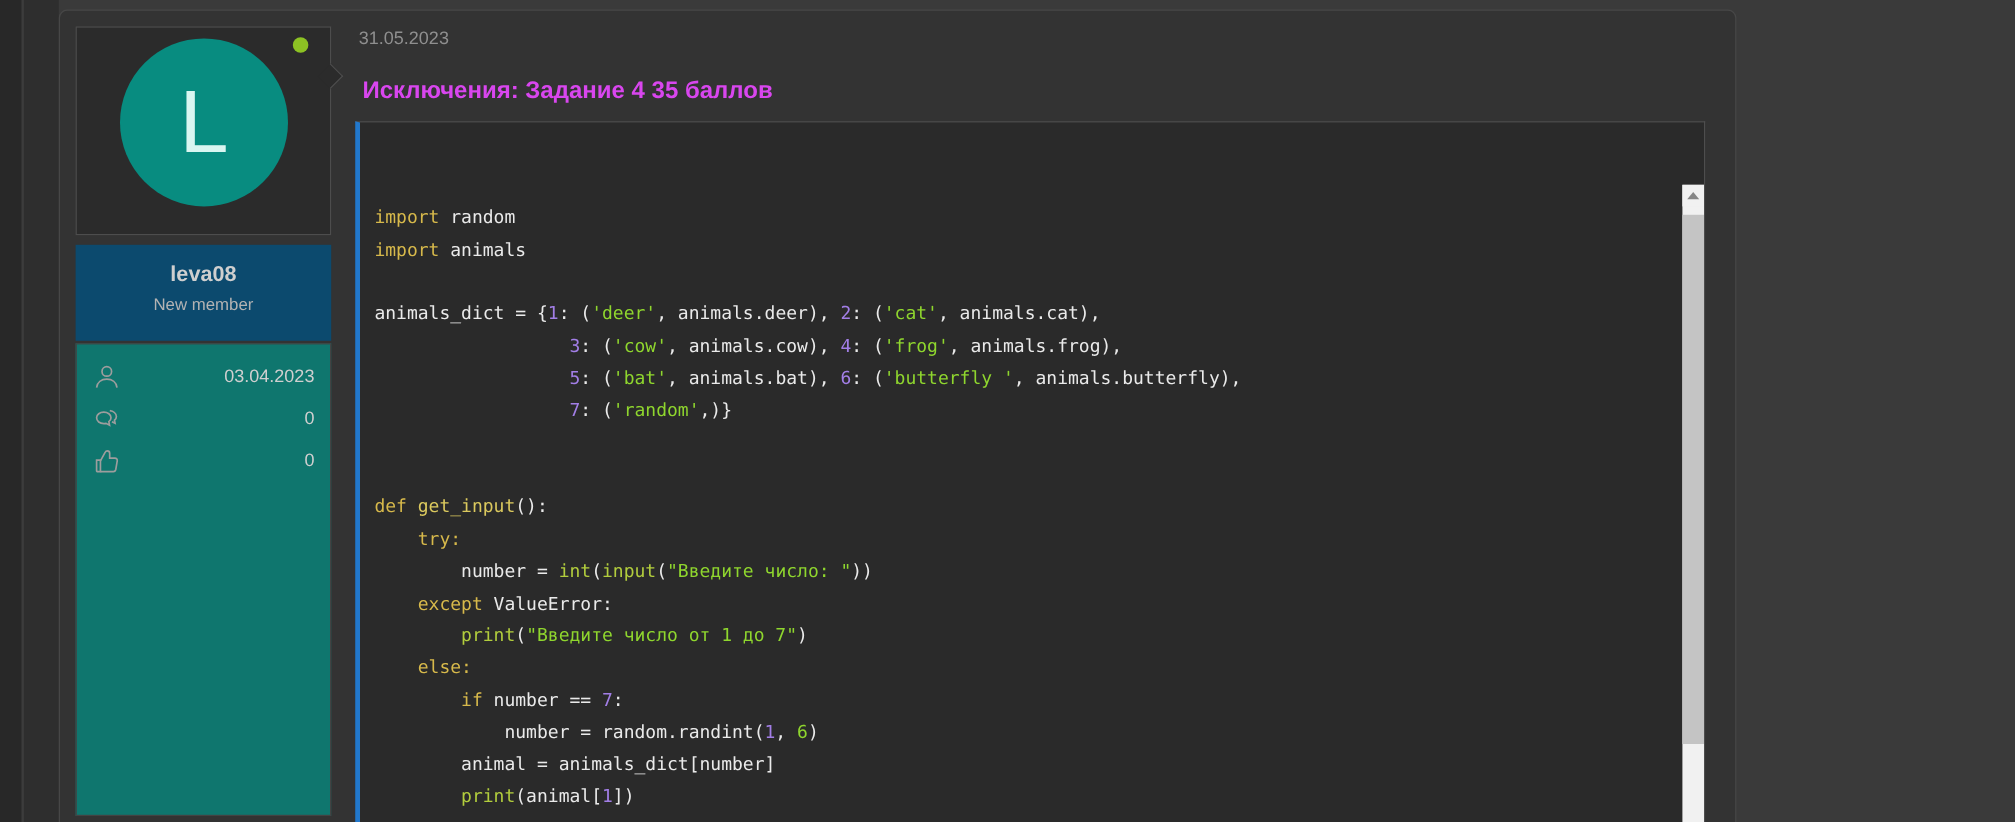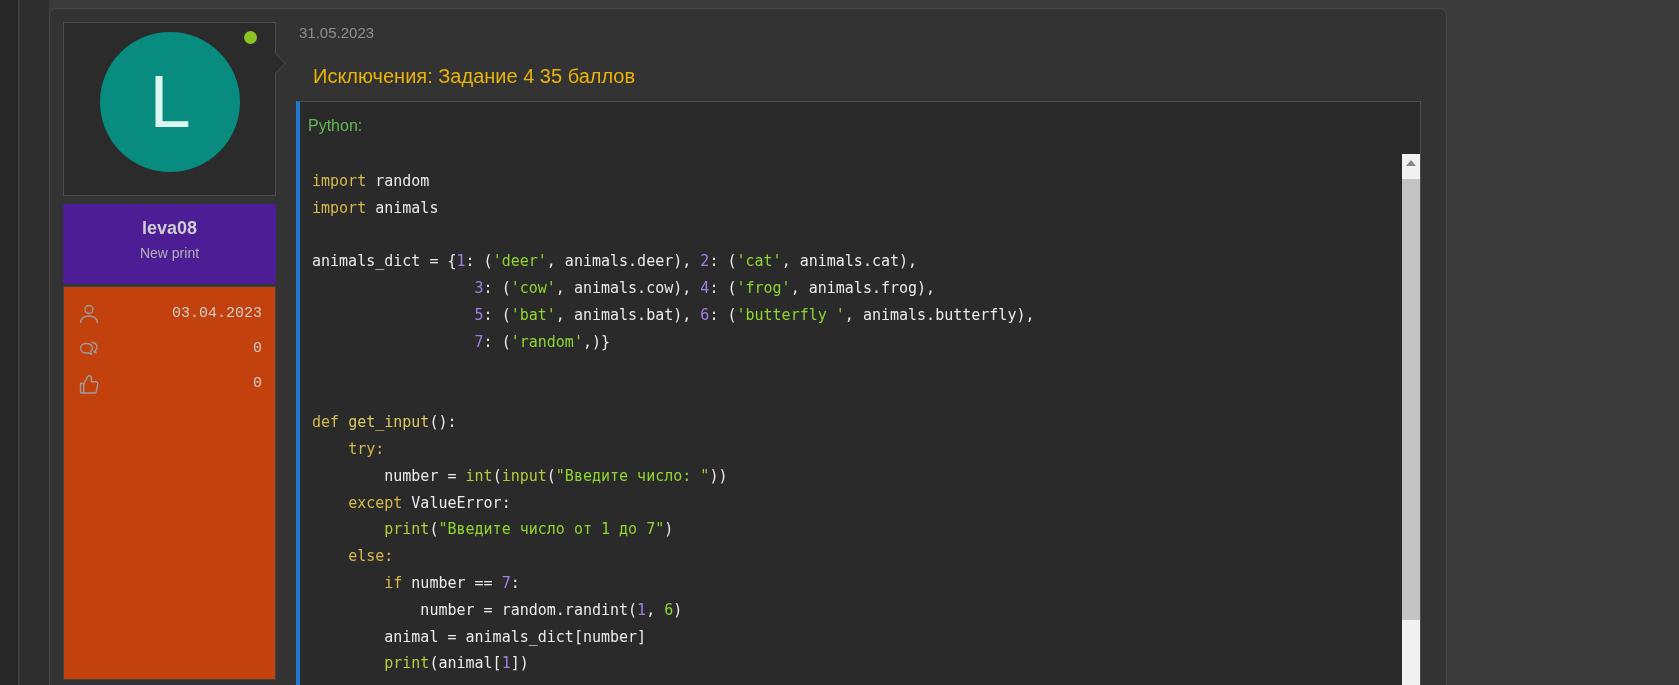--- a/index.html
+++ b/index.html
@@ -23,35 +23,35 @@
     background:#2b2b2b; border:1px solid #4d4d4d; }
   .avatar { position:absolute; left:36px; top:9px; width:140px; height:140px;
     border-radius:50%; background:#088c80;
     display:flex; align-items:center; justify-content:center;
     color:#d9f6f1; font-size:74px; font-weight:300; line-height:1; cursor:pointer; }
   .online-dot { position:absolute; left:180px; top:8px; width:13px; height:13px;
     border-radius:50%; background:#8cc223; }
   .avatar-arrow { position:absolute; right:-8px; top:33px; width:15px; height:15px;
     background:#2b2b2b; border-top:1px solid #4d4d4d; border-right:1px solid #4d4d4d;
     transform:rotate(45deg); }
-  .username-band { width:213px; height:80px; margin-top:8px; background:#4c1d95;
+  .username-band { width:213px; height:80px; margin-top:8px; background:#0c4a6e;
     text-align:center; }
   .username { padding-top:14px; font-size:18px; font-weight:bold; color:#cfcfcf; cursor:pointer; }
   .user-title { padding-top:6px; font-size:14px; color:#b3b3b3; }
-  .stats-cell { width:213px; height:394px; margin-top:2px; background:#c2410c;
-    border:1px solid #434343; padding:9px 13px;font-family:Liberation Mono, monospace; }
+  .stats-cell { width:213px; height:394px; margin-top:2px; background:#0f766e;
+    border:1px solid #434343; padding:9px 13px; }
   .stat-row { display:flex; align-items:center; height:35px; }
   .stat-row svg { width:24px; height:24px; stroke:#9d9d9d; fill:none;
     stroke-width:1.4; flex:0 0 24px; }
   .stat-value { flex:1; text-align:right; color:#cfcfcf; font-size:15px; }
 
   
   .main-pane { position:absolute; left:246px; top:14px; width:1126px; }
   .post-date { position:absolute; left:3px; top:1px; font-size:15px; color:#8f8f8f; cursor:pointer; }
-  .post-title { position:absolute; left:17px; top:42px; font-size:20px; color:#eab308; }
+  .post-title { position:absolute; left:6px; top:42px; font-size:20px; color:#d946ef;font-weight:bold; }
 
   .code-block { position:absolute; left:0; top:78px; width:1125px; height:648px;
     background:#2a2a2a;
     border:1px solid #4e4e4e; border-left:4px solid #2278cc; }
   .code-lang { padding:15px 0 0 8px; font-size:16px; color:#64b954; }
   .code-body { position:absolute; left:4px; right:18px; top:44px; bottom:0;
     padding:22px 10px 0 8px; overflow:hidden;
     font-family:"DejaVu Sans Mono", monospace; font-size:15px;
     line-height:26.8px; color:#eaeaea; white-space:pre; }
   .code-line { min-height:26.8px; }
@@ -81,21 +81,21 @@
 <div class="post-container">
 
   <div class="user-cell">
     <div class="avatar-box">
       <div class="avatar">L</div>
       <div class="online-dot"></div>
       <div class="avatar-arrow"></div>
     </div>
     <div class="username-band">
       <div class="username">leva08</div>
-      <div class="user-title">New print</div>
+      <div class="user-title">New member</div>
     </div>
     <div class="stats-cell">
       <div class="stat-row">
         <svg viewBox="0 0 24 24">
           <circle cx="12" cy="7.5" r="4"></circle>
           <path d="M3.5 21c.5-4.5 4-7 8.5-7s8 2.5 8.5 7"></path>
         </svg>
         <span class="stat-value">03.04.2023</span>
       </div>
       <div class="stat-row">
@@ -113,21 +113,20 @@
         <span class="stat-value">0</span>
       </div>
     </div>
   </div>
 
   <div class="main-pane">
     <div class="post-date">31.05.2023</div>
     <div class="post-title">Исключения: Задание 4 35 баллов</div>
 
     <div class="code-block">
-      <div class="code-lang">Python:</div>
       <div class="code-body"><div class="code-line"><span class="tok-kw">import</span><span class="tok-pl"> random</span></div><div class="code-line"><span class="tok-kw">import</span><span class="tok-pl"> animals</span></div><div class="code-line"></div><div class="code-line"><span class="tok-pl">animals_dict = {</span><span class="tok-nu">1</span><span class="tok-pl">: (</span><span class="tok-st">'deer'</span><span class="tok-pl">, animals.deer), </span><span class="tok-nu">2</span><span class="tok-pl">: (</span><span class="tok-st">'cat'</span><span class="tok-pl">, animals.cat),</span></div><div class="code-line"><span class="tok-pl">                  </span><span class="tok-nu">3</span><span class="tok-pl">: (</span><span class="tok-st">'cow'</span><span class="tok-pl">, animals.cow), </span><span class="tok-nu">4</span><span class="tok-pl">: (</span><span class="tok-st">'frog'</span><span class="tok-pl">, animals.frog),</span></div><div class="code-line"><span class="tok-pl">                  </span><span class="tok-nu">5</span><span class="tok-pl">: (</span><span class="tok-st">'bat'</span><span class="tok-pl">, animals.bat), </span><span class="tok-nu">6</span><span class="tok-pl">: (</span><span class="tok-st">'butterfly '</span><span class="tok-pl">, animals.butterfly),</span></div><div class="code-line"><span class="tok-pl">                  </span><span class="tok-nu">7</span><span class="tok-pl">: (</span><span class="tok-st">'random'</span><span class="tok-pl">,)}</span></div><div class="code-line"></div><div class="code-line"></div><div class="code-line"><span class="tok-kw">def</span><span class="tok-pl"> </span><span class="tok-fn">get_input</span><span class="tok-pl">():</span></div><div class="code-line"><span class="tok-pl">    </span><span class="tok-kw">try:</span></div><div class="code-line"><span class="tok-pl">        number = </span><span class="tok-bi">int</span><span class="tok-pl">(</span><span class="tok-bi">input</span><span class="tok-pl">(</span><span class="tok-st">"Введите число: "</span><span class="tok-pl">))</span></div><div class="code-line"><span class="tok-pl">    </span><span class="tok-kw">except</span><span class="tok-pl"> ValueError:</span></div><div class="code-line"><span class="tok-pl">        </span><span class="tok-bi">print</span><span class="tok-pl">(</span><span class="tok-st">"Введите число от 1 до 7"</span><span class="tok-pl">)</span></div><div class="code-line"><span class="tok-pl">    </span><span class="tok-kw">else:</span></div><div class="code-line"><span class="tok-pl">        </span><span class="tok-kw">if</span><span class="tok-pl"> number == </span><span class="tok-nu">7</span><span class="tok-pl">:</span></div><div class="code-line"><span class="tok-pl">            number = random.randint(</span><span class="tok-nu">1</span><span class="tok-pl">, </span><span class="tok-st">6</span><span class="tok-pl">)</span></div><div class="code-line"><span class="tok-pl">        animal = animals_dict[number]</span></div><div class="code-line"><span class="tok-pl">        </span><span class="tok-bi">print</span><span class="tok-pl">(animal[</span><span class="tok-nu">1</span><span class="tok-pl">])</span></div></div>
       <div class="scrollbar">
         <div class="scroll-up-btn">
           <div class="tri"></div>
         </div>
         <div class="scroll-thumb"></div>
       </div>
     </div>
   </div>
 

